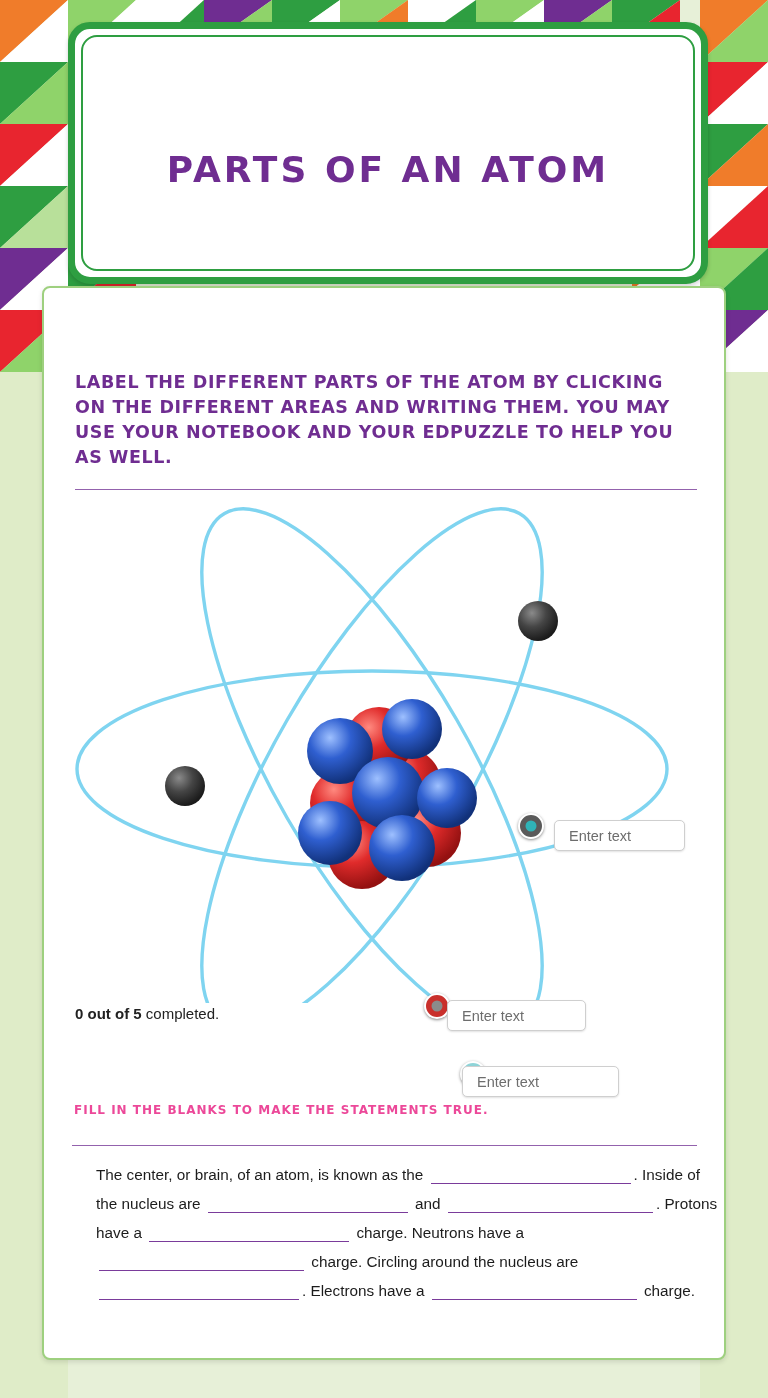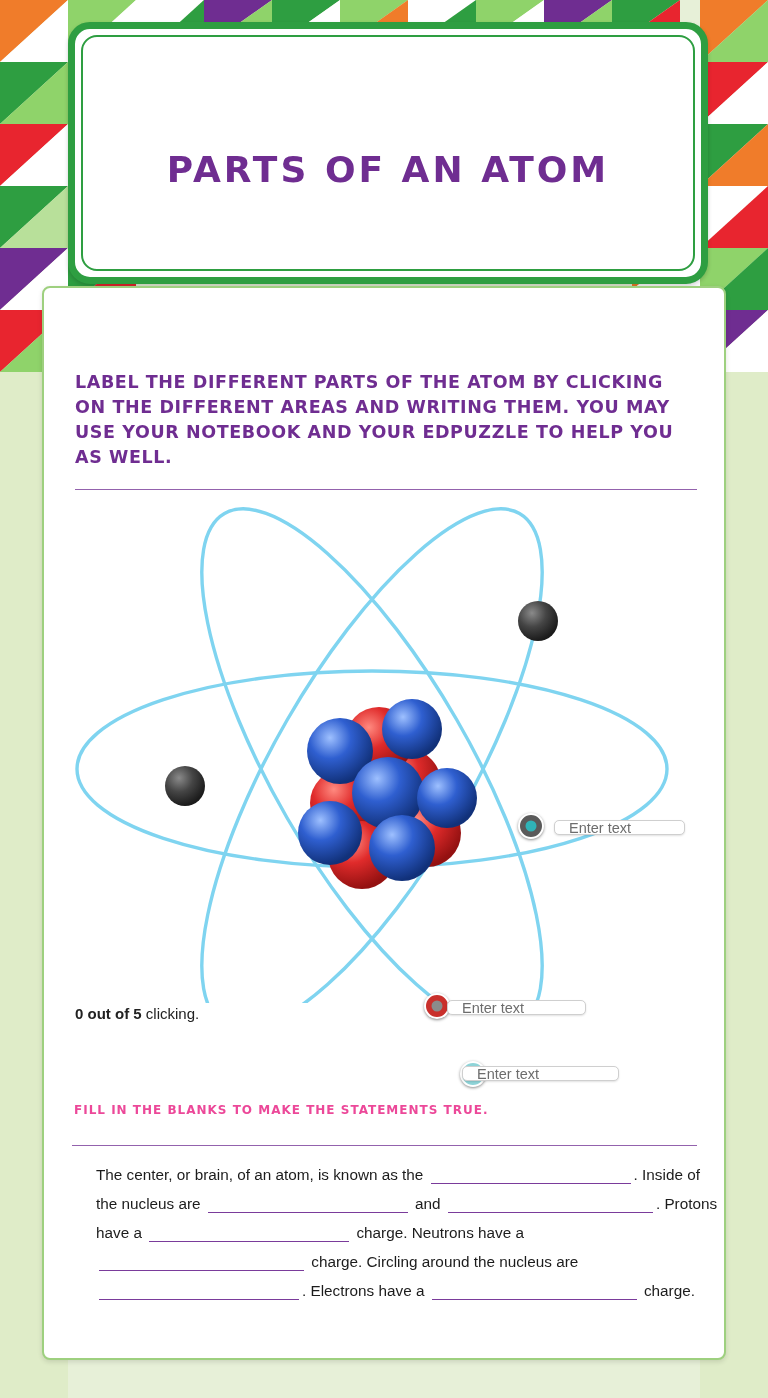--- a/index.html
+++ b/index.html
@@ -73,21 +73,21 @@
   #rule-2 { left: 28px; top: 857px; width: 625px; }
 
   
   #atom-area {
     position: absolute; left: 28px; top: 215px; width: 630px; height: 500px;
   }
   #atom-svg { position: absolute; left: 0; top: 0; }
 
   .label-field {
     position: absolute;
-    height: 15px;
+    height: 31px;
     background: #fff;
     border: 1px solid #cfcfcf;
     border-radius: 5px;
     box-shadow: 0 1px 2px rgba(0,0,0,.12);
     display: flex; align-items: center;
     padding-left: 14px;
     font-size: 14.5px;
     color: #6d6d6d;
   }
   #field-electron { left: 482px; top: 317px; width: 131px; }
@@ -304,21 +304,21 @@
       </div>
     <div class="label-field" id="field-proton">Enter text</div>
 
     <div class="marker" id="marker-neutron">
         <span class="inner"></span>
       </div>
     <div class="label-field" id="field-neutron">Enter text</div>
   </div>
 
   <div id="progress">
-    <b>0 out of 5</b><span> clicking.</span>
+    <b>0 out of 5</b><span> completed.</span>
   </div>
 
   <div id="fill-heading">Fill in the blanks to make the statements true.</div>
   <div class="rule" id="rule-2"></div>
 
   <div id="fill-body">
     <span>The center, or brain, of an atom, is known as the </span><span class="blank b1"></span><span>. Inside of the nucleus are </span><span class="blank b2"></span><span> and </span><span class="blank b3"></span><span>. Protons have a </span><span class="blank b4"></span><span> charge. Neutrons have a </span><span class="blank b5"></span><span> charge. Circling around the nucleus are </span><span class="blank b6"></span><span>. Electrons have a </span><span class="blank b7"></span><span> charge.</span>
   </div>
 </div>
 

